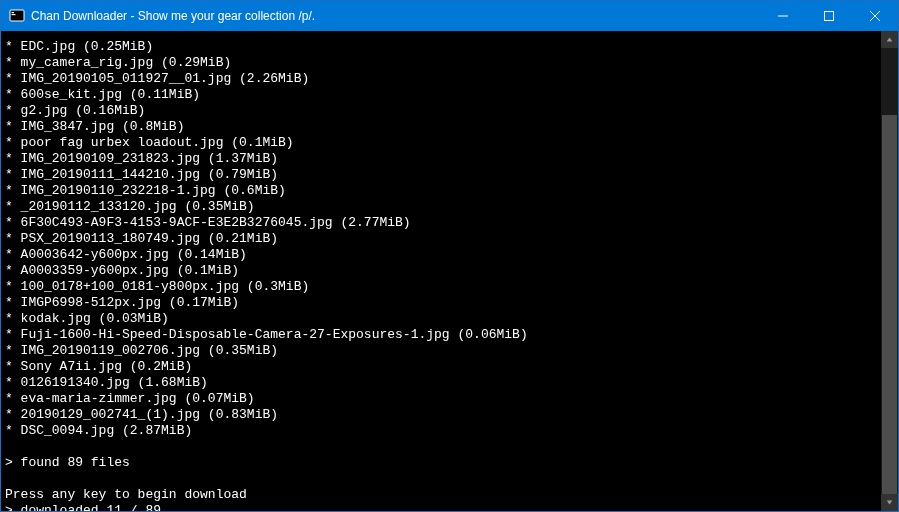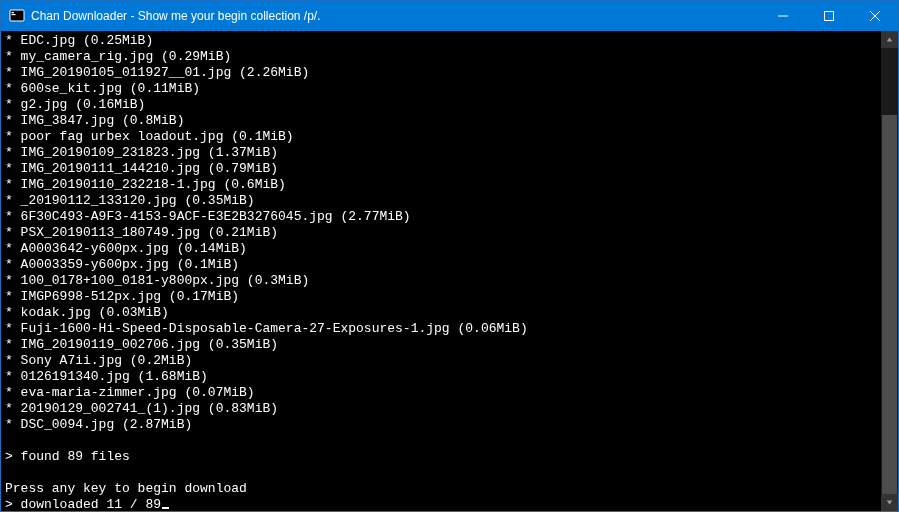--- a/index.html
+++ b/index.html
@@ -68,20 +68,21 @@
   .console {
     flex: 1;
     background: #000000;
     color: #ffffff;
     font-family: Consolas, "Courier New", monospace;
     font-size: 13px;
     line-height: 16px;
     padding: 2px 0 2px 4px;
     white-space: pre;
     overflow: hidden;
+    margin-top: 6px;
   }
   .console .row { height: 16px; }
   .scrollbar {
     width: 17px;
     background: #1a1a1a;
     display: flex;
     flex-direction: column;
     align-items: stretch;
   }
   .sb-btn {
@@ -120,21 +121,21 @@
 
   <div class="titlebar">
     <div class="titlebar-left">
       <span class="app-icon">
         <svg viewBox="0 0 16 16">
             <rect x="1" y="2" width="14" height="11" rx="1" fill="#000" stroke="#fff" stroke-width="1"></rect>
             <rect x="2.5" y="4" width="2.5" height="1.2" fill="#fff"></rect>
             <rect x="2.5" y="6" width="4" height="1.2" fill="#fff"></rect>
           </svg>
       </span>
-      <span class="title-text">Chan Downloader - Show me your begin collection /p/.</span>
+      <span class="title-text">Chan Downloader - Show me your gear collection /p/.</span>
     </div>
     <div class="titlebar-right">
       <div class="win-btn">
         <svg viewBox="0 0 10 10">
             <line x1="0" y1="5" x2="10" y2="5"></line>
           </svg>
       </div>
       <div class="win-btn">
         <svg viewBox="0 0 10 10">
             <rect x="0.5" y="0.5" width="9" height="9"></rect>

